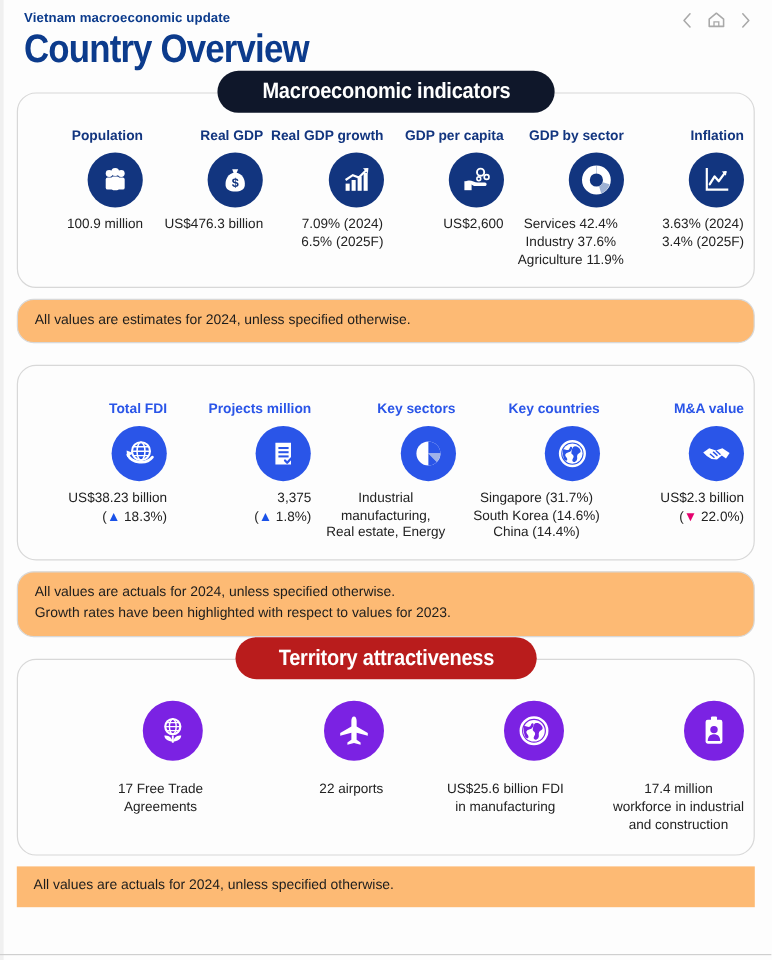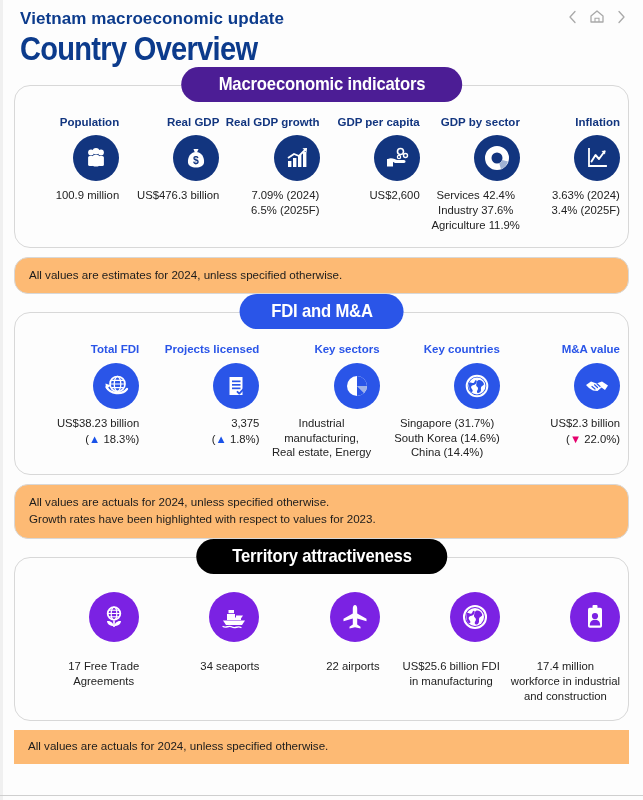--- a/index.html
+++ b/index.html
@@ -18,21 +18,21 @@
     background: #fdfdfd;
     padding: 0;
   }
 
   
   .header {
     position: relative;
     padding: 9px 20px 0 20px;
   }
   .eyebrow {
-    font-size: 17px;
+    font-size: 11px;
     font-weight: bold;
     color: #0c3b8c;
     letter-spacing: .1px;
   }
   .page-title {
     font-size: 33px;
     font-weight: bold;
     color: #0c3b8c;
     letter-spacing: -0.8px;
     line-height: 1.05;
@@ -129,29 +129,29 @@
     padding: 9px 14px 10px 14px;
     background: #fdba74;
   }
   .note-line {
     font-size: 11.6px;
     color: #1c1c1c;
     line-height: 1.45;
   }
 
   
-  .navy  { background: #4c1d95; }
+  .navy  { background: #0f172a; }
   .navyc { background: #12357f; }
   .navy-txt { color: #12357f; }
 
   .blue  { background: #2a55e8; }
   .bluec { background: #2a55e8; }
   .blue-txt { color: #2a55e8; }
 
-  .purple  { background: #000000; }
+  .purple  { background: #b91c1c; }
   .purplec { background: #7b22e3; }
 
   .sec-macro { margin-top: 18px; }
   .sec-fdi   { margin-top: 18px; }
   .sec-terr  { margin-top: 18px; }
 
   .terr .cols { padding-top: 34px; padding-bottom: 16px; }
   .terr .circle { width: 50px; height: 50px; }
   .terr .col-value { margin-top: 10px; }
 
@@ -287,43 +287,40 @@
       </div>
     </div>
   </div>
 
   <div class="note-card">
     <div class="note-line">All values are estimates for 2024, unless specified otherwise.</div>
   </div>
 
   <div class="section sec-fdi">
     <div class="sec-card">
-      <div class="pill blue">
-        <span>FDI and M&amp;A</span>
-      </div>
 
       <div class="cols">
 
         <div class="col">
           <div class="col-label blue-txt">Total FDI</div>
           <div class="circle bluec">
             <svg width="28" height="28" viewBox="0 0 28 28">
               <circle cx="15.5" cy="12" r="7.5" fill="none" stroke="#fff" stroke-width="1.7"></circle>
               <ellipse cx="15.5" cy="12" rx="3.3" ry="7.5" fill="none" stroke="#fff" stroke-width="1.3"></ellipse>
               <path d="M8 12 L23 12 M9.3 8.3 L21.7 8.3 M9.3 15.7 L21.7 15.7" stroke="#fff" stroke-width="1.2"></path>
               <path d="M4.5 15 C8 22 20 23.5 25 17" fill="none" stroke="#fff" stroke-width="2.3" stroke-linecap="round"></path>
               <path d="M3.5 11.5 L9 13.5 L4 17 Z" fill="#fff"></path>
             </svg>
           </div>
           <div class="col-value">US$38.23 billion</div>
           <div class="col-delta">(<span class="up">▲</span> <span>18.3%</span>)</div>
         </div>
 
         <div class="col">
-          <div class="col-label blue-txt">Projects licensed</div>
+          <div class="col-label blue-txt">Projects million</div>
           <div class="circle bluec">
             <svg width="26" height="26" viewBox="0 0 26 26">
               <path d="M6.5 4 H19.5 V22 H6.5 Z" fill="#fff"></path>
               <rect x="9" y="7.5" width="8.5" height="1.7" fill="#2a55e8"></rect>
               <rect x="9" y="11" width="8.5" height="1.7" fill="#2a55e8"></rect>
               <rect x="9" y="14.5" width="8.5" height="1.7" fill="#2a55e8"></rect>
               <path d="M14.5 18.8 L16.3 20.6 L20 16.6" fill="none" stroke="#2a55e8" stroke-width="1.9" stroke-linecap="round" stroke-linejoin="round"></path>
             </svg>
           </div>
           <div class="col-value">3,375</div>
@@ -396,32 +393,20 @@
               <path d="M8.8 11.5 L21.2 11.5 M9.9 8.2 L20.1 8.2 M9.9 14.8 L20.1 14.8" stroke="#fff" stroke-width="1.1"></path>
               <path d="M15 19 L15 25" stroke="#fff" stroke-width="1.6"></path>
               <path d="M15 24 C11 24 8 22 8 19 C12 18.5 14 21 15 24 Z" fill="#fff"></path>
               <path d="M15 24 C19 24 22 22 22 19 C18 18.5 16 21 15 24 Z" fill="#fff"></path>
             </svg>
           </div>
           <div class="col-value">17 Free Trade
 Agreements</div>
         </div>
 
-        <div class="col">
-          <div class="circle purplec">
-            <svg width="30" height="30" viewBox="0 0 30 30">
-              <path d="M4 18.5 L26 18.5 L23 23 L7 23 Z" fill="#fff"></path>
-              <path d="M8 12 L8 18 L22 18 L22 15.5 L16 15.5 L16 12 Z" fill="#fff"></path>
-              <rect x="9.5" y="8" width="5.5" height="3.2" fill="#fff"></rect>
-              <path d="M17 13.5 L24 13.5 L22 16.5 L17 16.5 Z" fill="#fff"></path>
-              <path d="M4 24.5 C7 26.5 10 23 13 25 C16 27 19 23.5 22 25.5" fill="none" stroke="#fff" stroke-width="1.3" stroke-linecap="round"></path>
-            </svg>
-          </div>
-          <div class="col-value">34 seaports</div>
-        </div>
 
         <div class="col">
           <div class="circle purplec">
             <svg width="30" height="30" viewBox="0 0 30 30">
               <path d="M15 3 C16.4 3 17.2 4.6 17.2 6.6 L17.2 11.5 L26.5 16.8 L26.5 19.2 L17.2 16.6 L17.2 22.4 L20.5 24.8 L20.5 26.6 L15 25.2 L9.5 26.6 L9.5 24.8 L12.8 22.4 L12.8 16.6 L3.5 19.2 L3.5 16.8 L12.8 11.5 L12.8 6.6 C12.8 4.6 13.6 3 15 3 Z" fill="#fff"></path>
             </svg>
           </div>
           <div class="col-value">22 airports</div>
         </div>
 

